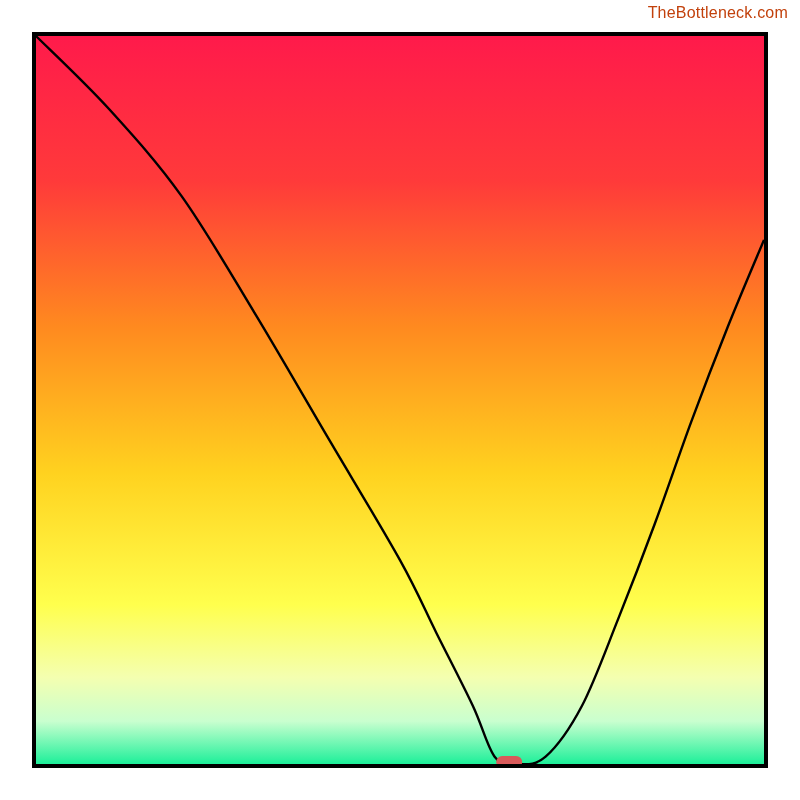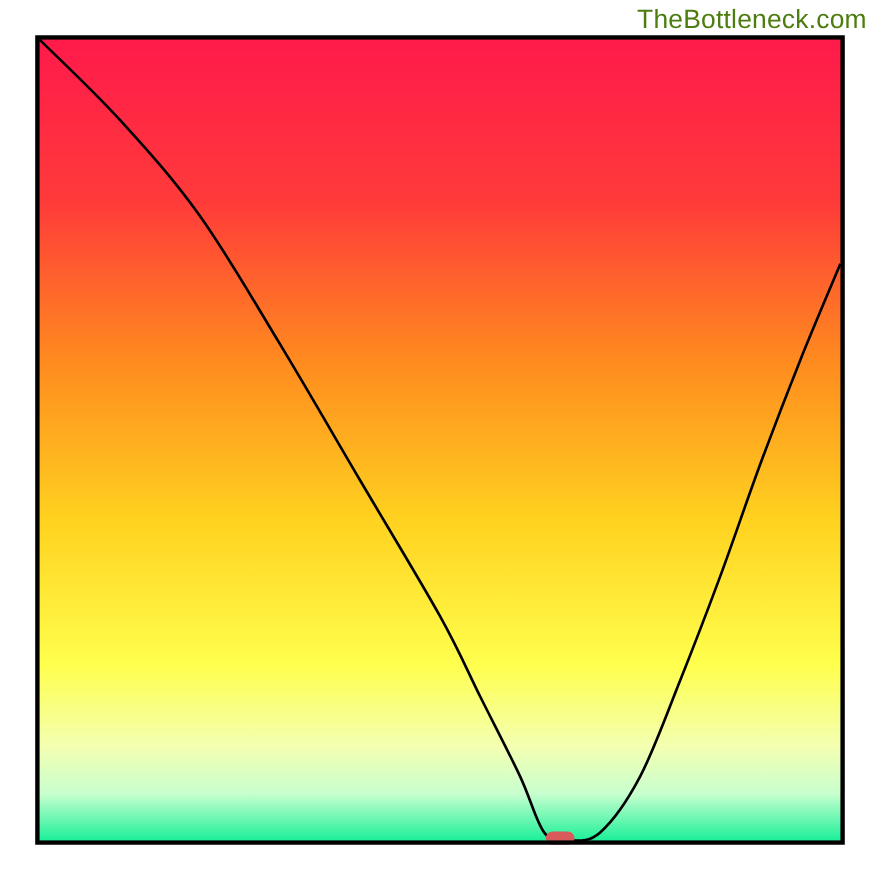--- a/index.html
+++ b/index.html
@@ -12,22 +12,22 @@
   }
   .wrap {
     position: relative;
     width: 800px;
     height: 800px;
   }
   .watermark {
     position: absolute;
     top: 4px;
     right: 12px;
-    font-size: 24px;
-    color: #4d7c0f;
+    font-size: 16px;
+    color: #c2410c;
     letter-spacing: 0.2px;
     user-select: none;
   }
   .plot {
     position: absolute;
     left: 32px;
     top: 32px;
     width: 736px;
     height: 736px;
     box-sizing: border-box;

